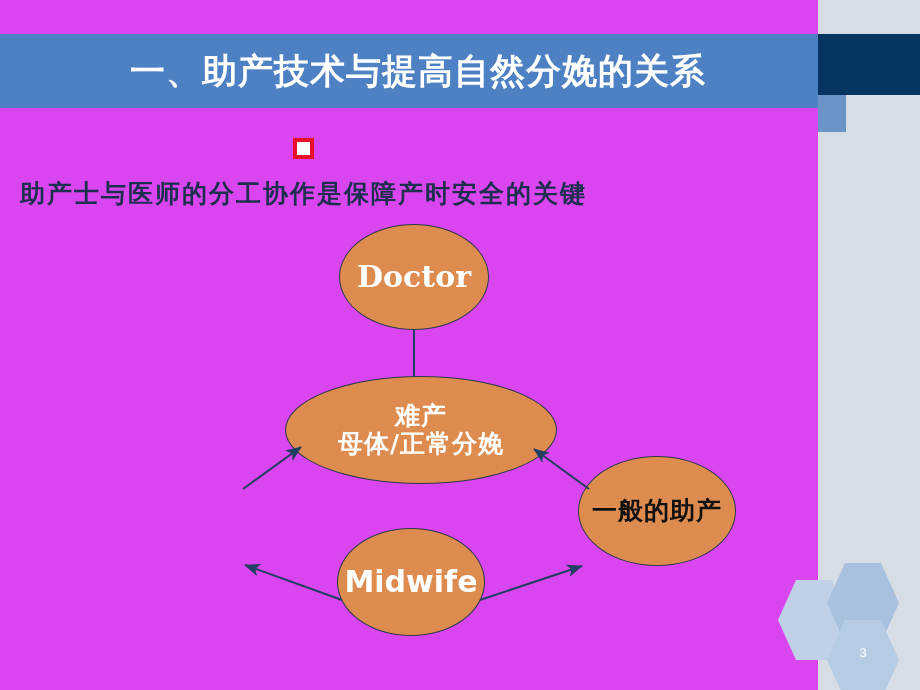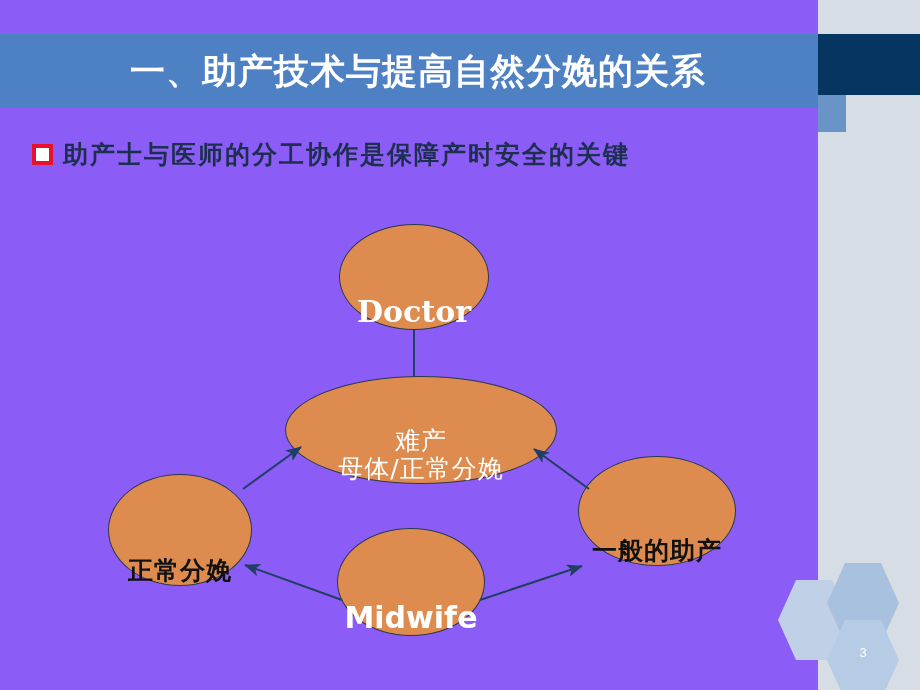--- a/index.html
+++ b/index.html
@@ -5,21 +5,21 @@
   html, body {
     margin: 0;
     padding: 0;
     background: #ffffff;
   }
   #slide {
     position: relative;
     width: 920px;
     height: 690px;
     overflow: hidden;
-    background: #8b5cf6;
+    background: #d946ef;
     font-family: "Liberation Sans", sans-serif;
   }
 
   
   .right-panel {
     position: absolute;
     left: 818px;
     top: 0;
     width: 102px;
     height: 690px;
@@ -65,26 +65,27 @@
     font-size: 35px;
     font-weight: bold;
     letter-spacing: 1px;
     white-space: nowrap;
     z-index: 4;
   }
 
   
   .bullet-row {
     position: absolute;
-    left: 32px;
+    left: 20px;
     top: 138px;
     display: flex;
     align-items: center;
-    gap: 10px;
+    gap: 18px;
     z-index: 4;
+    flex-direction: column;
   }
   .bullet-marker {
     width: 21px;
     height: 21px;
     border: 4px solid #e8102a;
     background: #ffffff;
     box-sizing: border-box;
     flex: 0 0 auto;
   }
   .bullet-text {
@@ -106,42 +107,42 @@
     z-index: 2;
   }
   .node {
     position: absolute;
     border: 1.5px solid #2b3a4a;
     border-radius: 50%;
     background: #dd8b4e;
     display: flex;
     flex-direction: column;
     align-items: center;
-    justify-content: flex-end;
+    justify-content: center;
     box-sizing: border-box;
     text-align: center;
     line-height: 1.12;
   }
   .node-doctor {
     left: 339px; top: 224px; width: 150px; height: 106px;
   }
   .node-doctor .label {
     color: #ffffff;
     font-family: "DejaVu Serif", "Liberation Serif", serif;
     font-size: 30px;
     font-weight: bold;
   }
   .node-center {
     left: 285px; top: 376px; width: 272px; height: 108px;
   }
   .node-center .label {
     color: #ffffff;
     font-family: "DejaVu Sans", "Liberation Sans", sans-serif;
     font-size: 25px;
-    font-weight: normal;
+    font-weight: bold;
     letter-spacing: 1px;
   }
   .node-left {
     left: 108px; top: 474px; width: 144px; height: 112px;
   }
   .node-left .label {
     color: #111111;
     font-family: "DejaVu Serif", "Liberation Serif", serif;
     font-size: 25px;
     font-weight: bold;
@@ -225,23 +226,20 @@
 
   <div class="node node-doctor">
     <span class="label">Doctor</span>
   </div>
 
   <div class="node node-center">
     <span class="label">难产</span>
     <span class="label">母体/正常分娩</span>
   </div>
 
-  <div class="node node-left">
-    <span class="label">正常分娩</span>
-  </div>
 
   <div class="node node-right">
     <span class="label">一般的助产</span>
   </div>
 
   <div class="node node-midwife">
     <span class="label">Midwife</span>
   </div>
 
   <div class="hex hex-left"></div>

